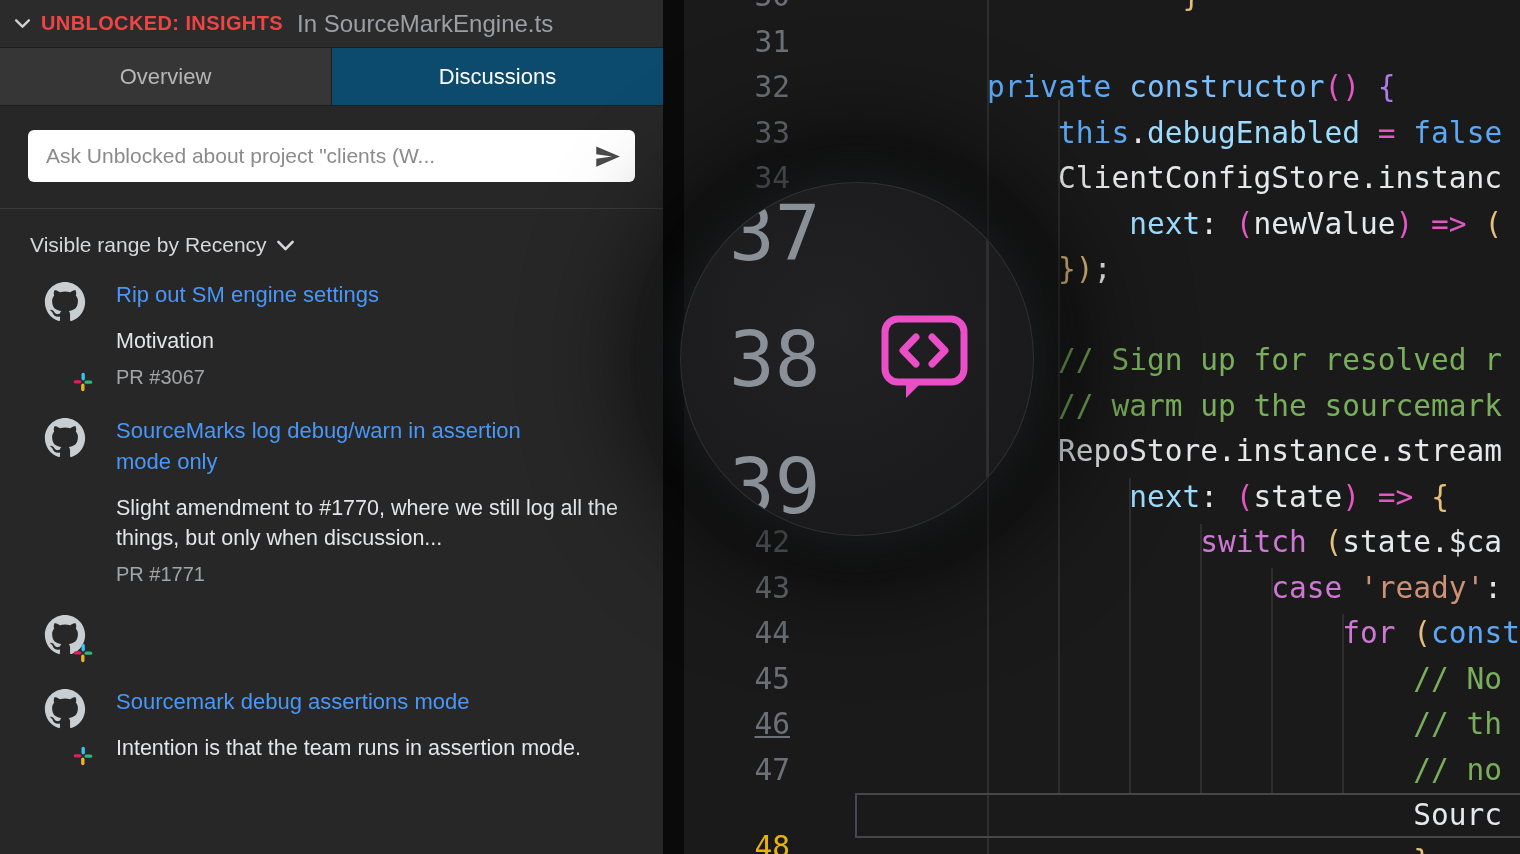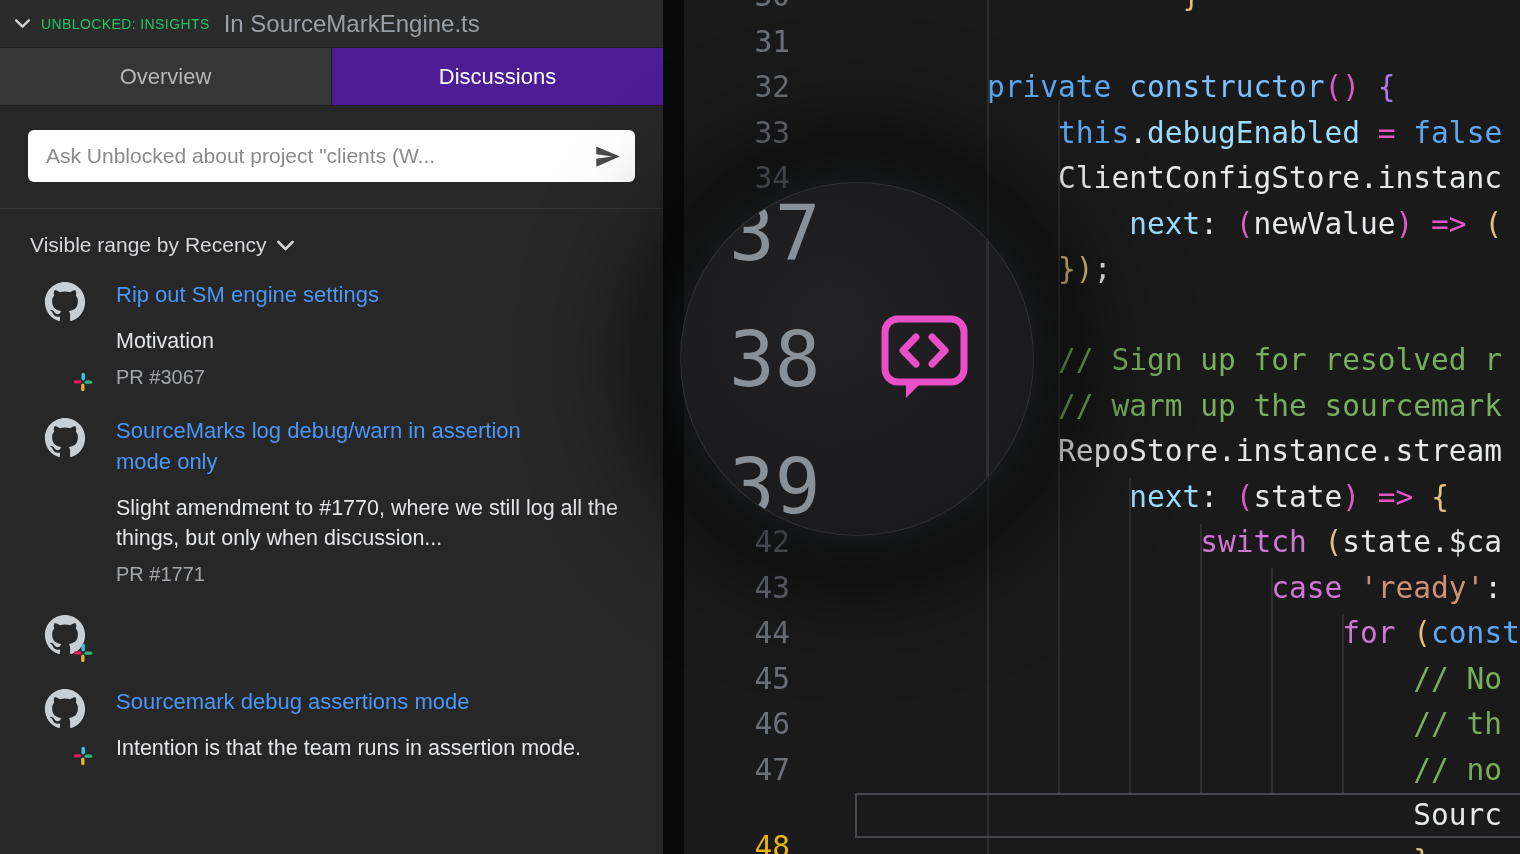--- a/index.html
+++ b/index.html
@@ -3,27 +3,27 @@
 <meta charset="utf-8">
 <style>
   html,body{margin:0;padding:0;background:#0a0a0a;width:1520px;height:854px;overflow:hidden;
     font-family:"Liberation Sans","DejaVu Sans",sans-serif;}
   .stage{position:relative;width:1520px;height:854px;overflow:hidden;}
 
   
   .sidebar{position:absolute;left:0;top:0;width:663px;height:854px;background:#272727;overflow:hidden;}
   .sb-header{height:47px;display:flex;align-items:center;gap:10px;padding:0 14px;background:#2b2b2b;
     border-bottom:1px solid #1c1c1c;}
-  .sb-title{font-size:14px;font-weight:400;color:#22c55e;letter-spacing:.4px;white-space:nowrap;}
+  .sb-title{font-size:20px;font-weight:700;color:#ef4444;letter-spacing:.4px;white-space:nowrap;}
   .sb-context{font-size:24px;color:#9aa0a6;margin-left:4px;white-space:nowrap;overflow:hidden;text-overflow:ellipsis;}
   .chev{display:flex;align-items:center;}
   .tabs{display:flex;height:57px;border-bottom:1px solid #1c1c1c;}
   .tab{flex:1;display:flex;align-items:center;justify-content:center;font-size:22px;cursor:pointer;}
   .tab.inactive{background:#363636;color:#b6b6b6;border-right:1px solid #1c1c1c;}
-  .tab.active{background:#4c1d95;color:#ffffff;}
+  .tab.active{background:#0c4a6e;color:#ffffff;}
   .ask{padding:24px 28px 26px 28px;border-bottom:1px solid #3a3a3a;}
   .ask-box{background:#ffffff;border-radius:6px;height:52px;display:flex;align-items:center;padding:0 14px 0 16px;gap:10px;}
   .ask-input{flex:1;border:none;outline:none;background:transparent;font-size:21px;color:#333;
     font-family:"Liberation Sans","DejaVu Sans",sans-serif;min-width:0;}
   .ask-input::placeholder{color:#8b8b8b;}
   .send-btn{border:none;background:transparent;padding:0;display:flex;align-items:center;cursor:pointer;}
   .filter{display:flex;align-items:center;gap:9px;padding:24px 0 10px 30px;color:#d6d8db;font-size:21px;cursor:pointer;}
   .list{padding:12px 0 0 44px;}
   .item{display:flex;gap:28px;margin-bottom:26px;}
   .item-iconwrap{width:44px;flex:none;position:relative;padding-top:2px;}
@@ -177,21 +177,21 @@
         <div class="gutter-line" style="color: rgb(108, 113, 120);"></div>
         <div class="gutter-line" style="color: rgb(108, 113, 120);"></div>
         <div class="gutter-line" style="color: rgb(108, 113, 120);"></div>
         <div class="gutter-line" style="color: rgb(108, 113, 120);"></div>
         <div class="gutter-line" style="color: rgb(108, 113, 120);"></div>
         <div class="gutter-line" style="color: rgb(108, 113, 120);"></div>
         <div class="gutter-line" style="color: rgb(108, 113, 120);">42</div>
         <div class="gutter-line" style="color: rgb(108, 113, 120);">43</div>
         <div class="gutter-line" style="color: rgb(108, 113, 120);">44</div>
         <div class="gutter-line" style="color: rgb(108, 113, 120);">45</div>
-        <div class="gutter-line" style="color: rgb(108, 113, 120);">46</div>
+        <div class="gutter-line" style="color: rgb(108, 113, 120); text-decoration: underline;">46</div>
         <div class="gutter-line" style="color: rgb(108, 113, 120); margin-left: 20px;">47</div>
         <div class="gutter-line" style="color: #eab308; margin-top: 32px;">48</div>
         <div class="gutter-line" style="color: rgb(108, 113, 120);">49</div>
       </div>
     <div class="code"><div class="code-line">               <span style="color: rgb(229, 192, 123);">}</span></div><div class="code-line"></div><div class="code-line">    <span style="color: rgb(92, 168, 245);">private </span><span style="color: rgb(124, 192, 255);">constructor</span><span style="color: rgb(226, 87, 196);">()</span><span style="color: rgb(230, 232, 234);"> </span><span style="color: rgb(175, 123, 232);">{</span></div><div class="code-line">        <span style="color: rgb(92, 168, 245);">this</span><span style="color: rgb(230, 232, 234);">.</span><span style="color: rgb(156, 220, 254);">debugEnabled</span><span style="color: rgb(230, 232, 234);"> </span><span style="color: rgb(226, 87, 196);">=</span><span style="color: rgb(230, 232, 234);"> </span><span style="color: rgb(92, 168, 245);">false</span></div><div class="code-line">        <span style="color: rgb(230, 232, 234);">ClientConfigStore.instanc</span></div><div class="code-line">            <span style="color: rgb(156, 220, 254);">next</span><span style="color: rgb(230, 232, 234);">: </span><span style="color: rgb(226, 87, 196);">(</span><span style="color: rgb(230, 232, 234);">newValue</span><span style="color: rgb(226, 87, 196);">)</span><span style="color: rgb(230, 232, 234);"> </span><span style="color: rgb(226, 87, 196);">=&gt;</span><span style="color: rgb(230, 232, 234);"> </span><span style="color: rgb(229, 192, 123);">(</span></div><div class="code-line">        <span style="color: rgb(229, 192, 123);">})</span><span style="color: rgb(230, 232, 234);">;</span></div><div class="code-line"></div><div class="code-line">        <span style="color: rgb(121, 174, 92);">// Sign up for resolved r</span></div><div class="code-line">        <span style="color: rgb(121, 174, 92);">// warm up the sourcemark</span></div><div class="code-line">        <span style="color: rgb(230, 232, 234);">RepoStore.instance.stream</span></div><div class="code-line">            <span style="color: rgb(156, 220, 254);">next</span><span style="color: rgb(230, 232, 234);">: </span><span style="color: rgb(226, 87, 196);">(</span><span style="color: rgb(230, 232, 234);">state</span><span style="color: rgb(226, 87, 196);">)</span><span style="color: rgb(230, 232, 234);"> </span><span style="color: rgb(226, 87, 196);">=&gt;</span><span style="color: rgb(230, 232, 234);"> </span><span style="color: rgb(229, 192, 123);">{</span></div><div class="code-line">                <span style="color: rgb(206, 119, 212);">switch</span><span style="color: rgb(230, 232, 234);"> </span><span style="color: rgb(229, 192, 123);">(</span><span style="color: rgb(230, 232, 234);">state.$ca</span></div><div class="code-line">                    <span style="color: rgb(206, 119, 212);">case</span><span style="color: rgb(230, 232, 234);"> </span><span style="color: rgb(206, 145, 120);">'ready'</span><span style="color: rgb(230, 232, 234);">:</span></div><div class="code-line">                        <span style="color: rgb(206, 119, 212);">for</span><span style="color: rgb(230, 232, 234);"> </span><span style="color: rgb(229, 192, 123);">(</span><span style="color: rgb(92, 168, 245);">const</span></div><div class="code-line">                            <span style="color: rgb(121, 174, 92);">// No</span></div><div class="code-line">                            <span style="color: rgb(121, 174, 92);">// th</span></div><div class="code-line">                            <span style="color: rgb(121, 174, 92);">// no</span></div><div class="code-line">                            <span style="color: rgb(230, 232, 234);">Sourc</span></div><div class="code-line">                            <span style="color: rgb(229, 192, 123);">}</span></div></div>
   </div>
 
   <div class="lens">
     <div class="lens-guide"></div>
     <div class="lens-nums">

